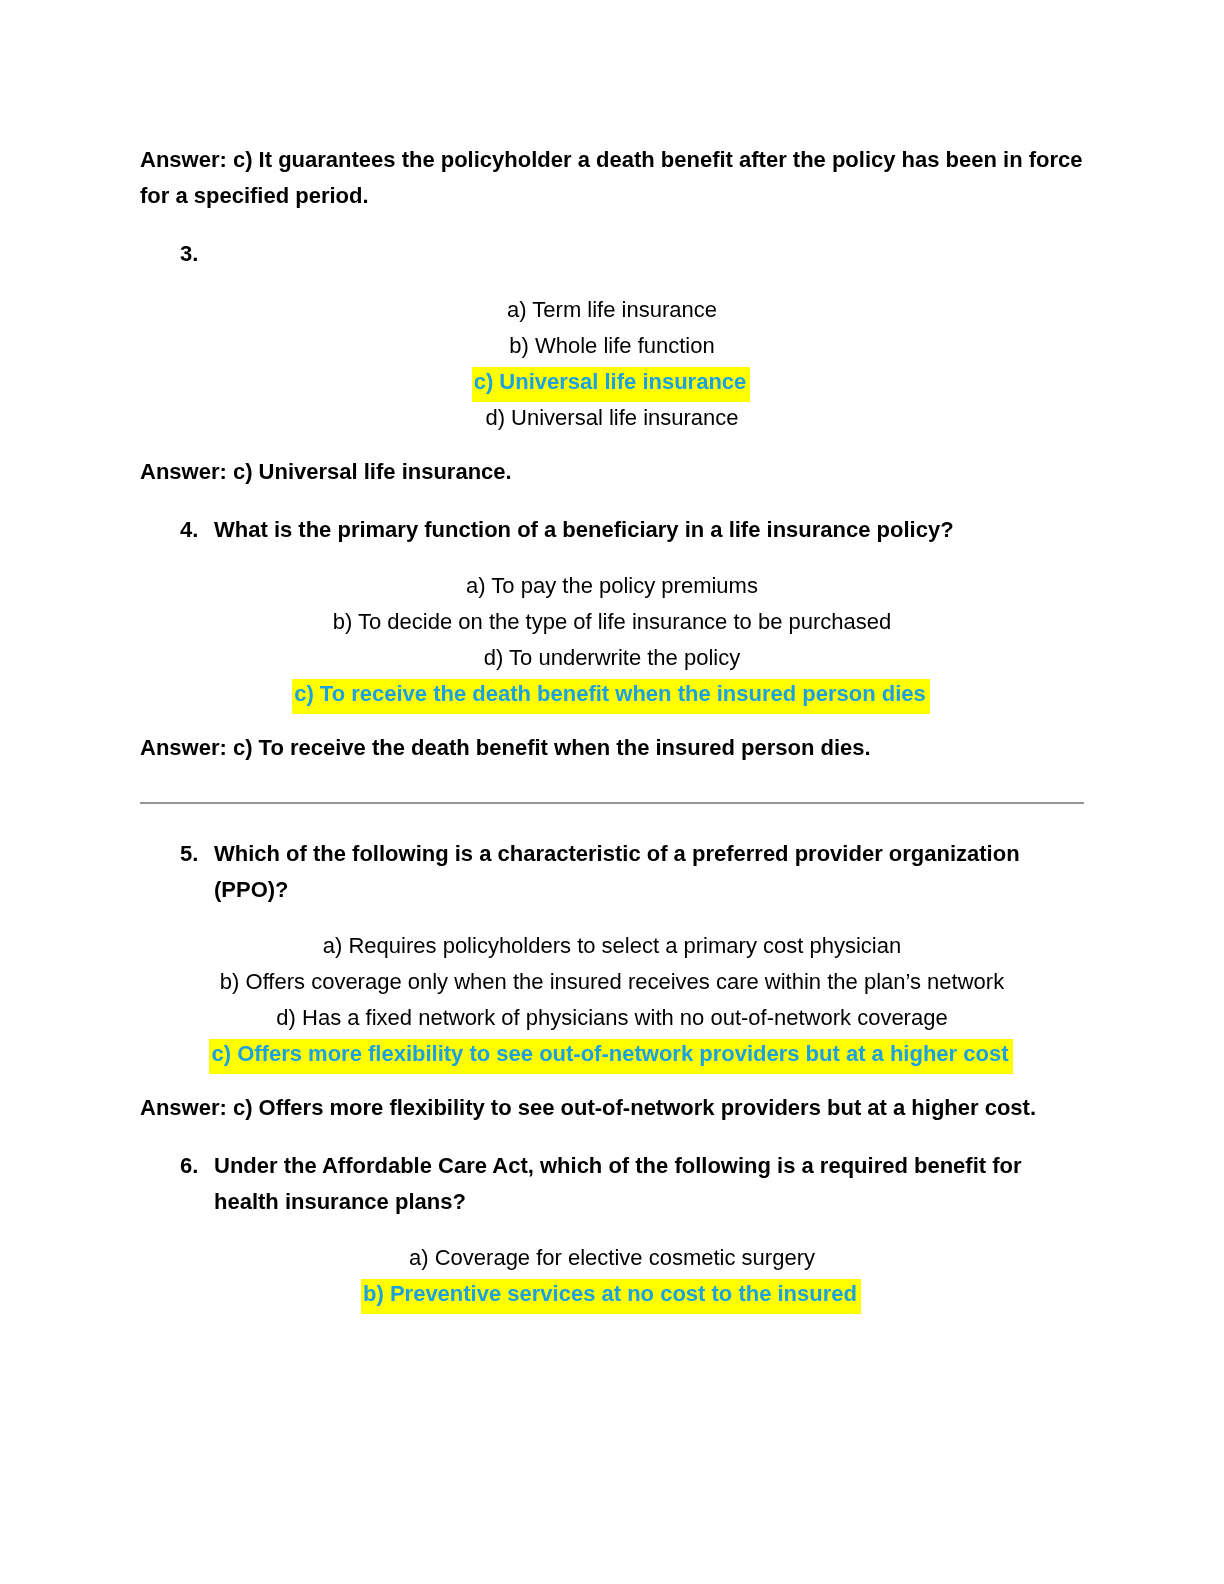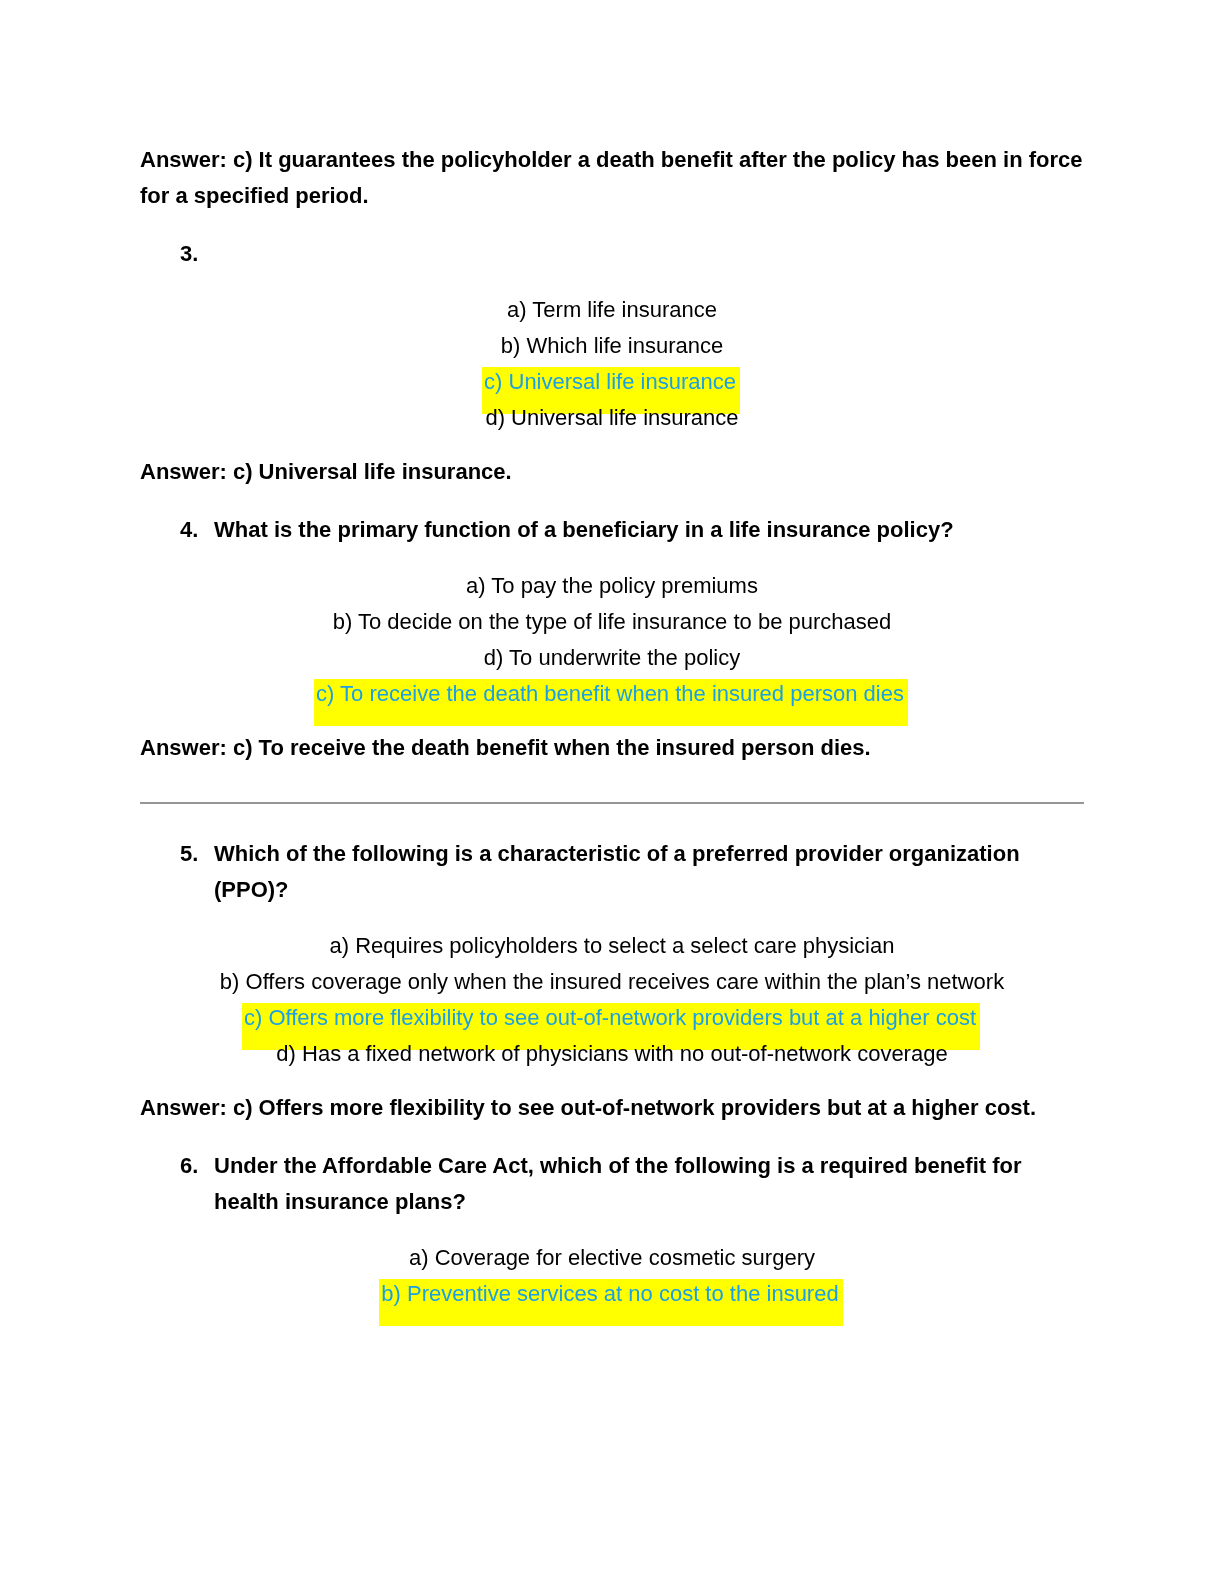--- a/index.html
+++ b/index.html
@@ -40,22 +40,22 @@
     flex: 1 1 auto;
     max-width: 820px;
   }
 
   .options { margin: 0 0 18px 0; text-align: center; }
   .options p { margin: 0; }
 
   .hl {
     background: var(--hl-bg, #ffff00);
     color: var(--hl-text, #1ba1e2);
-    font-weight: 400;
-    padding: 2px 4px 20px 2px;
+    font-weight: 700;
+    padding: 2px 4px 8px 2px;
     margin-left: -2px;
   }
 
   .divider {
     border: none;
     border-top: 2px solid #969696;
     margin: 36px 0 32px 0;
   }
 
   .section-heading {
@@ -68,21 +68,21 @@
 
 <div class="page">
 
   <p class="answer-par">Answer: c) It guarantees the policyholder a death benefit after the policy has been in force for a specified period.</p>
 
   <div class="question">
     <span class="qnum">3.</span>
   </div>
   <div class="options">
     <p><span>a) Term life insurance</span></p>
-    <p><span>b) Which life insurance</span></p>
+    <p><span>b) Whole life function</span></p>
     <p><span class="hl">c) Universal life insurance</span></p>
     <p><span>d) Universal life insurance</span></p>
   </div>
   <p class="answer-par">Answer: c) Universal life insurance.</p>
 
   <div class="question">
     <span class="qnum">4.</span>
     <span class="qtext">What is the primary function of a beneficiary in a life insurance policy?</span>
   </div>
   <div class="options">
@@ -94,24 +94,24 @@
   <p class="answer-par">Answer: c) To receive the death benefit when the insured person dies.</p>
 
   <hr class="divider">
 
 
   <div class="question">
     <span class="qnum">5.</span>
     <span class="qtext">Which of the following is a characteristic of a preferred provider organization (PPO)?</span>
   </div>
   <div class="options">
-    <p><span>a) Requires policyholders to select a select care physician</span></p>
+    <p><span>a) Requires policyholders to select a primary cost physician</span></p>
     <p><span>b) Offers coverage only when the insured receives care within the plan’s network</span></p>
+    <p><span>d) Has a fixed network of physicians with no out-of-network coverage</span></p>
     <p><span class="hl">c) Offers more flexibility to see out-of-network providers but at a higher cost</span></p>
-    <p><span>d) Has a fixed network of physicians with no out-of-network coverage</span></p>
   </div>
   <p class="answer-par">Answer: c) Offers more flexibility to see out-of-network providers but at a higher cost.</p>
 
   <div class="question">
     <span class="qnum">6.</span>
     <span class="qtext">Under the Affordable Care Act, which of the following is a required benefit for health insurance plans?</span>
   </div>
   <div class="options">
     <p><span>a) Coverage for elective cosmetic surgery</span></p>
     <p><span class="hl">b) Preventive services at no cost to the insured</span></p>

